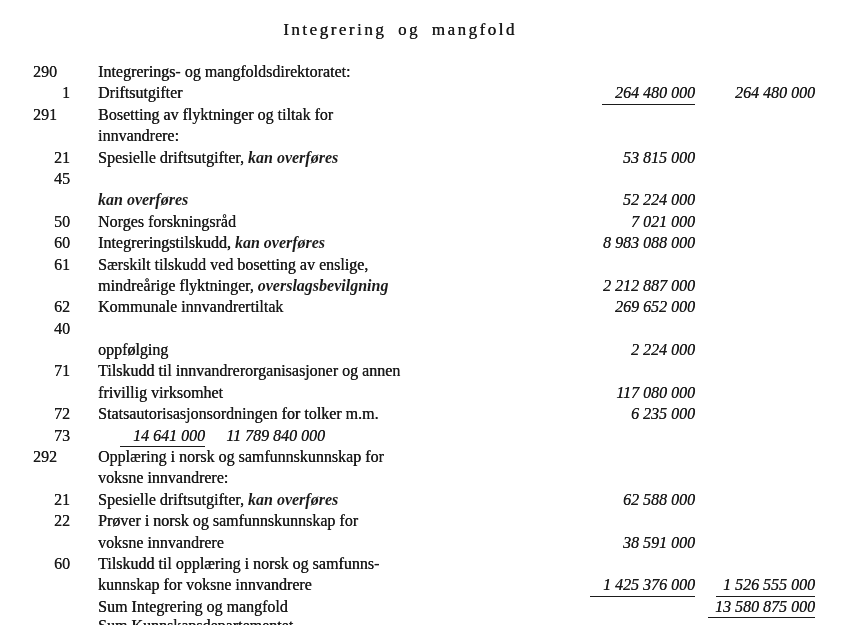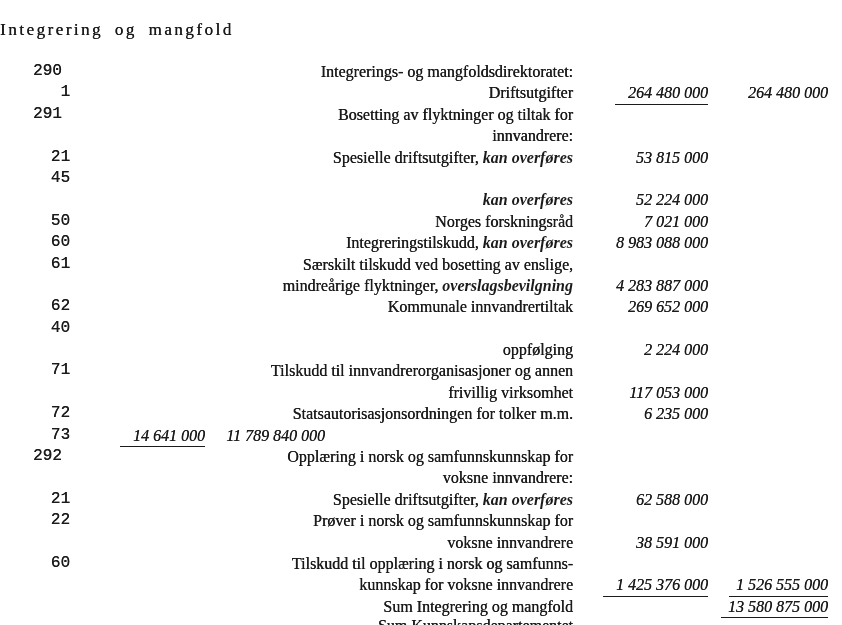--- a/index.html
+++ b/index.html
@@ -13,20 +13,21 @@
     position: relative;
     background: #ffffff;
     color: #1b1b1b;
     font-family: "Liberation Serif", "DejaVu Serif", serif;
   }
   .doc-title {
     position: absolute;
     top: 20px;
     left: 0;
     width: 800px;
+    text-align: center;
     font-size: 17px;
     letter-spacing: 2.5px;
     word-spacing: 5px;
     text-shadow: 0.3px 0 0 currentColor;
     white-space: nowrap;
   }
   .budget-table {
     position: absolute;
     top: 61px;
     left: 0;
@@ -40,30 +41,28 @@
     padding-left: 33px;
     text-shadow: 0.3px 0 0 currentColor;
     white-space: nowrap;
   }
   .line.partial {
     margin-top: -2px;
   }
   .num {
     flex: none;
     width: 37px;
-    font-family: Liberation Mono, monospace;
   }
   .num.chapter { text-align: left; }
   .num.post   { text-align: right; }
   .desc {
     flex: none;
-    margin-left: 41px;
+    margin-left: 28px;
     width: 462px;
     overflow: visible;
-    text-align: right;
   }
   .desc .it {
     font-style: italic;
     font-weight: 700;
     text-shadow: none;
   }
   .a1 {
     flex: none;
     width: 135px;
     text-align: right;
@@ -146,21 +145,21 @@
     </div>
     <div class="line">
       <span class="num post">61</span>
       <span class="desc"><span>Særskilt tilskudd ved bosetting av enslige,</span></span>
       <span class="a1"></span>
       <span class="a2"></span>
     </div>
     <div class="line">
       <span class="num post"></span>
       <span class="desc"><span>mindreårige flyktninger, </span><span class="it">overslagsbevilgning</span></span>
-      <span class="a1"><span class="amt">4 283 887 000</span></span>
+      <span class="a1"><span class="amt">2 212 887 000</span></span>
       <span class="a2"></span>
     </div>
     <div class="line">
       <span class="num post">62</span>
       <span class="desc"><span>Kommunale innvandrertiltak</span></span>
       <span class="a1"><span class="amt">269 652 000</span></span>
       <span class="a2"></span>
     </div>
     <div class="line">
       <span class="num post">40</span>
@@ -175,21 +174,21 @@
     </div>
     <div class="line">
       <span class="num post">71</span>
       <span class="desc"><span>Tilskudd til innvandrerorganisasjoner og annen</span></span>
       <span class="a1"></span>
       <span class="a2"></span>
     </div>
     <div class="line">
       <span class="num post"></span>
       <span class="desc"><span>frivillig virksomhet</span></span>
-      <span class="a1"><span class="amt">117 053 000</span></span>
+      <span class="a1"><span class="amt">117 080 000</span></span>
       <span class="a2"></span>
     </div>
     <div class="line">
       <span class="num post">72</span>
       <span class="desc"><span>Statsautorisasjonsordningen for tolker m.m.</span></span>
       <span class="a1"><span class="amt">6 235 000</span></span>
       <span class="a2"></span>
     </div>
     <div class="line">
       <span class="num post">73</span>

